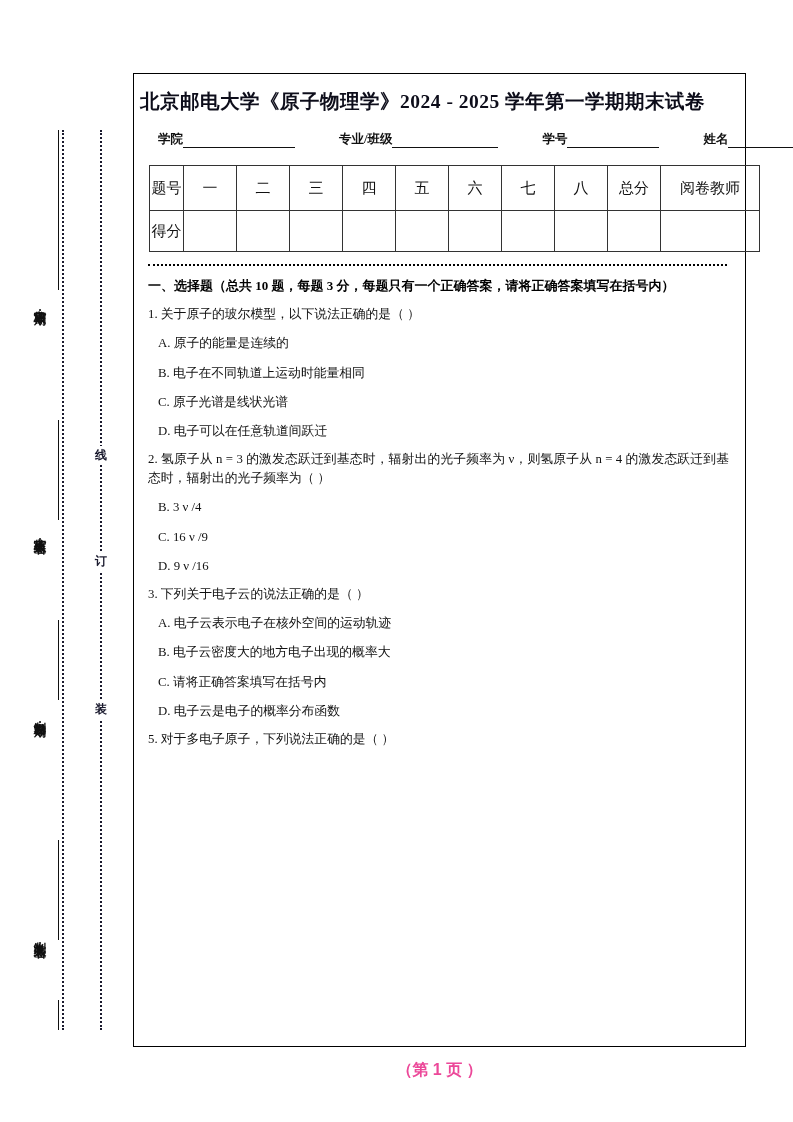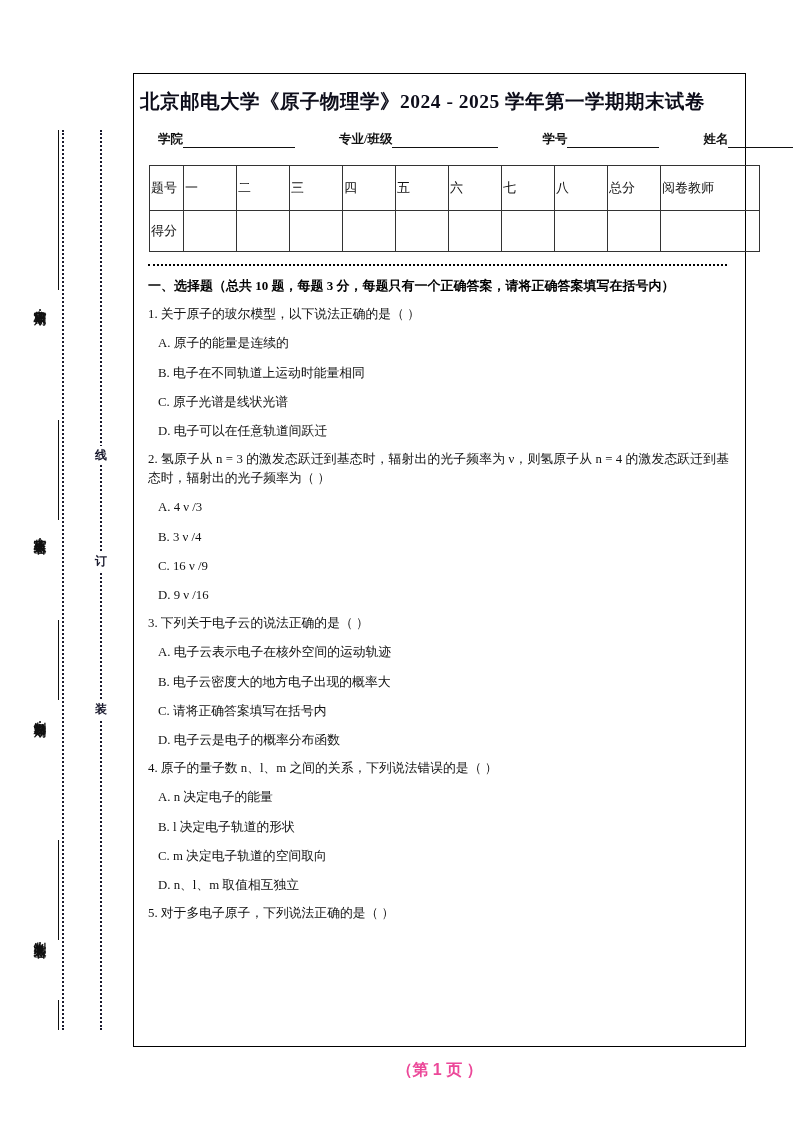--- a/index.html
+++ b/index.html
@@ -111,22 +111,23 @@
 
   
   .score-table-wrap { margin: 17px 20px 0 15px; }
   table.score {
     border-collapse: collapse;
     width: 100%;
     table-layout: fixed;
   }
   table.score td {
     border: 1.1px solid #333333;
+    text-align: center;
     vertical-align: middle;
-    font-size: 13px;
+    font-size: 15px;
     font-family: "Liberation Serif", "DejaVu Serif", serif;
     color: #111;
     height: 33px;
   }
   td.head-cell { line-height: 1.12; }
   td.rowlabel {
     width: 31px;
     line-height: 1.12;
     font-size: 13px;
   }
@@ -270,41 +271,33 @@
     <div>
       <div class="q-stem">1.  关于原子的玻尔模型，以下说法正确的是（  ）</div>
       <div class="q-opt">A.  原子的能量是连续的</div>
       <div class="q-opt">B.  电子在不同轨道上运动时能量相同</div>
       <div class="q-opt">C.  原子光谱是线状光谱</div>
       <div class="q-opt">D.  电子可以在任意轨道间跃迁</div>
     </div>
 
     <div>
       <div class="q-stem">2.  氢原子从 n = 3 的激发态跃迁到基态时，辐射出的光子频率为  ν，则氢原子从 n = 4 的激发态跃迁到基态时，辐射出的光子频率为（  ）</div>
-      <div class="q-opt">A.  4 ν /3</div>
       <div class="q-opt">B.  3 ν /4</div>
       <div class="q-opt">C.  16 ν /9</div>
       <div class="q-opt">D.  9 ν /16</div>
     </div>
 
     <div>
       <div class="q-stem">3.  下列关于电子云的说法正确的是（  ）</div>
       <div class="q-opt">A.  电子云表示电子在核外空间的运动轨迹</div>
       <div class="q-opt">B.  电子云密度大的地方电子出现的概率大</div>
       <div class="q-opt">C.  请将正确答案填写在括号内</div>
       <div class="q-opt">D.  电子云是电子的概率分布函数</div>
     </div>
 
-    <div>
-      <div class="q-stem">4.  原子的量子数 n、l、m 之间的关系，下列说法错误的是（  ）</div>
-      <div class="q-opt">A.  n 决定电子的能量</div>
-      <div class="q-opt">B.  l 决定电子轨道的形状</div>
-      <div class="q-opt">C.  m 决定电子轨道的空间取向</div>
-      <div class="q-opt">D.  n、l、m 取值相互独立</div>
-    </div>
 
     <div>
       <div class="q-stem">5.  对于多电子原子，下列说法正确的是（  ）</div>
     </div>
 
   </div>
 </div>
 
 <div class="footer">（第 1 页 ）</div>
 

